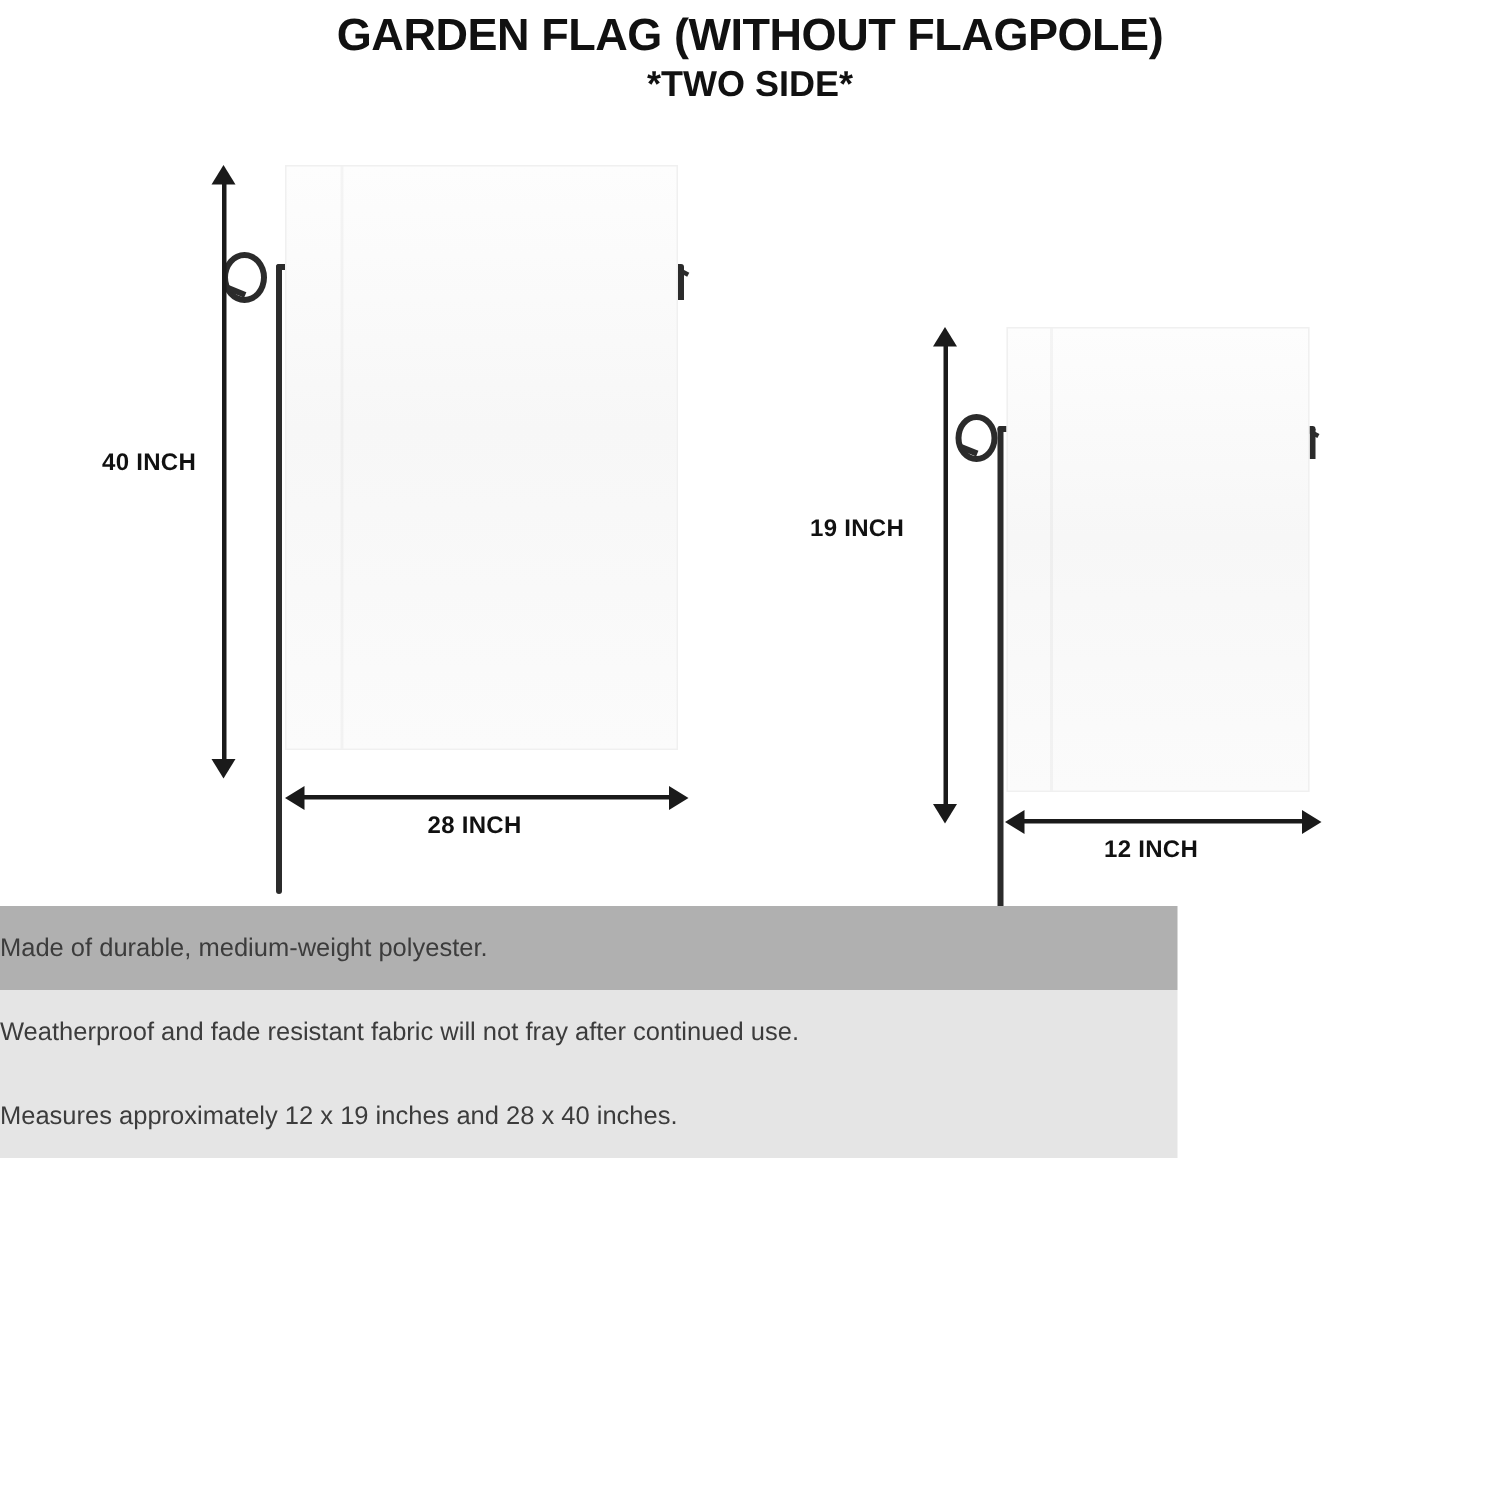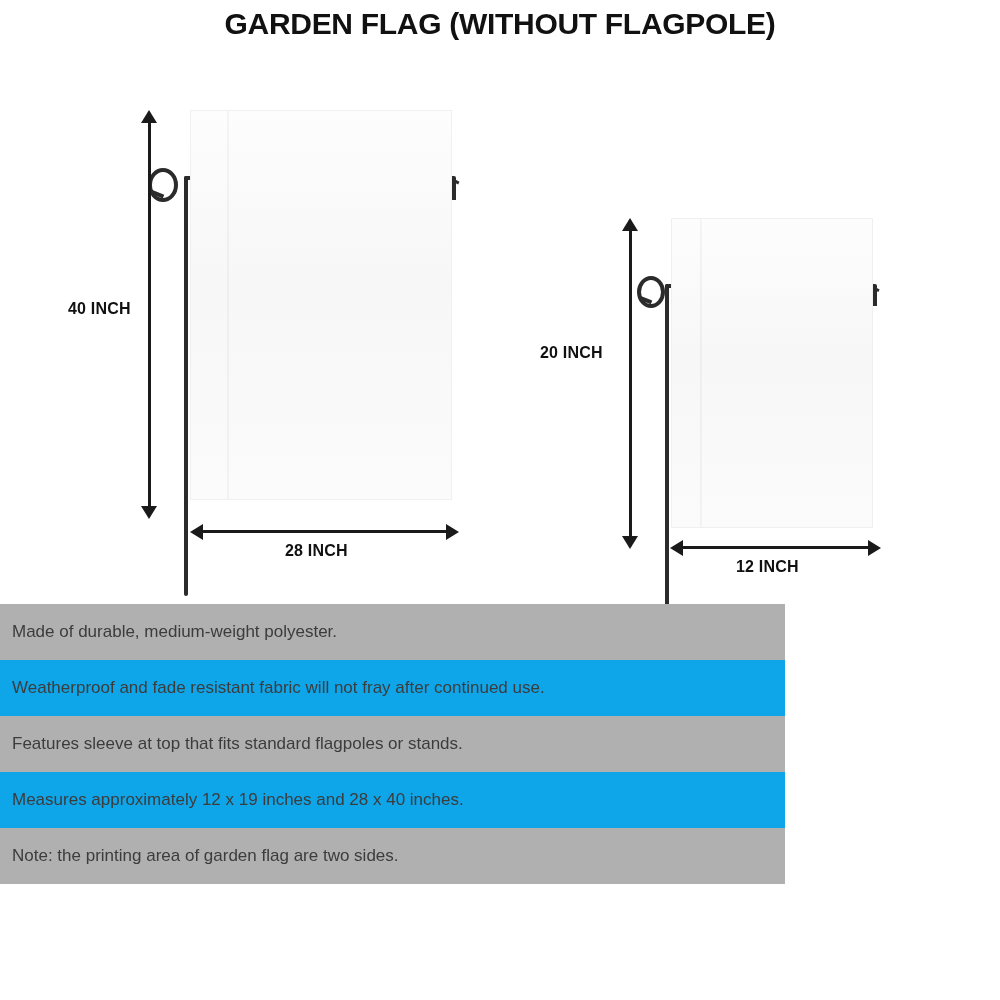--- a/index.html
+++ b/index.html
@@ -138,38 +138,38 @@
   #features {
     position: absolute;
     left: 0;
     top: 604px;
     width: 785px;
   }
   .feature-row {
     height: 56px;
     display: flex;
     align-items: center;
-    padding-left: 12px;
     box-sizing: border-box;
     font-size: 17px;
     color: #3c3c3c;
     font-family: "Liberation Sans", sans-serif;
   }
   .feature-row.shaded {
     background: #b0b0b0;
   }
   .feature-row.plain {
-    background: #0ea5e9;
+    background: #e5e5e5;
   }
 </style>
 </head>
 <body>
 
 <div id="title-block">
   <div id="title-line1">GARDEN FLAG (WITHOUT FLAGPOLE)</div>
+  <div id="title-line2">*TWO SIDE*</div>
 </div>
 
 <div id="diagram">
 
   <div>
 
     <div class="hook" style="left:148px; top:88px; width:22px; height:26px;"></div>
     <div class="hook-arm" style="left:150px; top:112px; width:14px; height:4px; transform:rotate(22deg);"></div>
 
     <div class="pole-vert" style="left:184px; top:96px; height:420px;"></div>
@@ -201,39 +201,33 @@
 
     <div class="pole-top" style="left:665px; top:204px; width:212px;"></div>
     <div class="hook-arm" style="left:873px; top:206px; width:4px; height:20px;"></div>
     <div class="hook-arm" style="left:862px; top:205px; width:18px; height:3px; transform:rotate(28deg);"></div>
 
     <div class="flag-cloth" style="left:671px; top:138px; width:202px; height:310px;"></div>
 
     <div class="dim-line-v" style="left:629px; top:150px; height:306px;"></div>
     <div class="arrow arrow-up" style="left:622px; top:138px;"></div>
     <div class="arrow arrow-down" style="left:622px; top:456px;"></div>
-    <div class="dim-label" style="left:540px; top:264px;">20 INCH</div>
+    <div class="dim-label" style="left:540px; top:264px;">19 INCH</div>
 
     <div class="dim-line-h" style="left:682px; top:466px; width:186px;"></div>
     <div class="arrow arrow-left" style="left:670px; top:460px;"></div>
     <div class="arrow arrow-right" style="left:868px; top:460px;"></div>
     <div class="dim-label" style="left:736px; top:478px;text-align:right;">12 INCH</div>
   </div>
 
 </div>
 
 <div id="features">
   <div class="feature-row shaded">
     <span>Made of durable, medium-weight polyester.</span>
   </div>
   <div class="feature-row plain">
     <span>Weatherproof and fade resistant fabric will not fray after continued use.</span>
   </div>
-  <div class="feature-row shaded">
-    <span>Features sleeve at top that fits standard flagpoles or stands.</span>
-  </div>
   <div class="feature-row plain">
     <span>Measures approximately 12 x 19 inches and 28 x 40 inches.</span>
   </div>
-  <div class="feature-row shaded">
-    <span>Note: the printing area of garden flag are two sides.</span>
-  </div>
 </div>
 
 </body></html>

